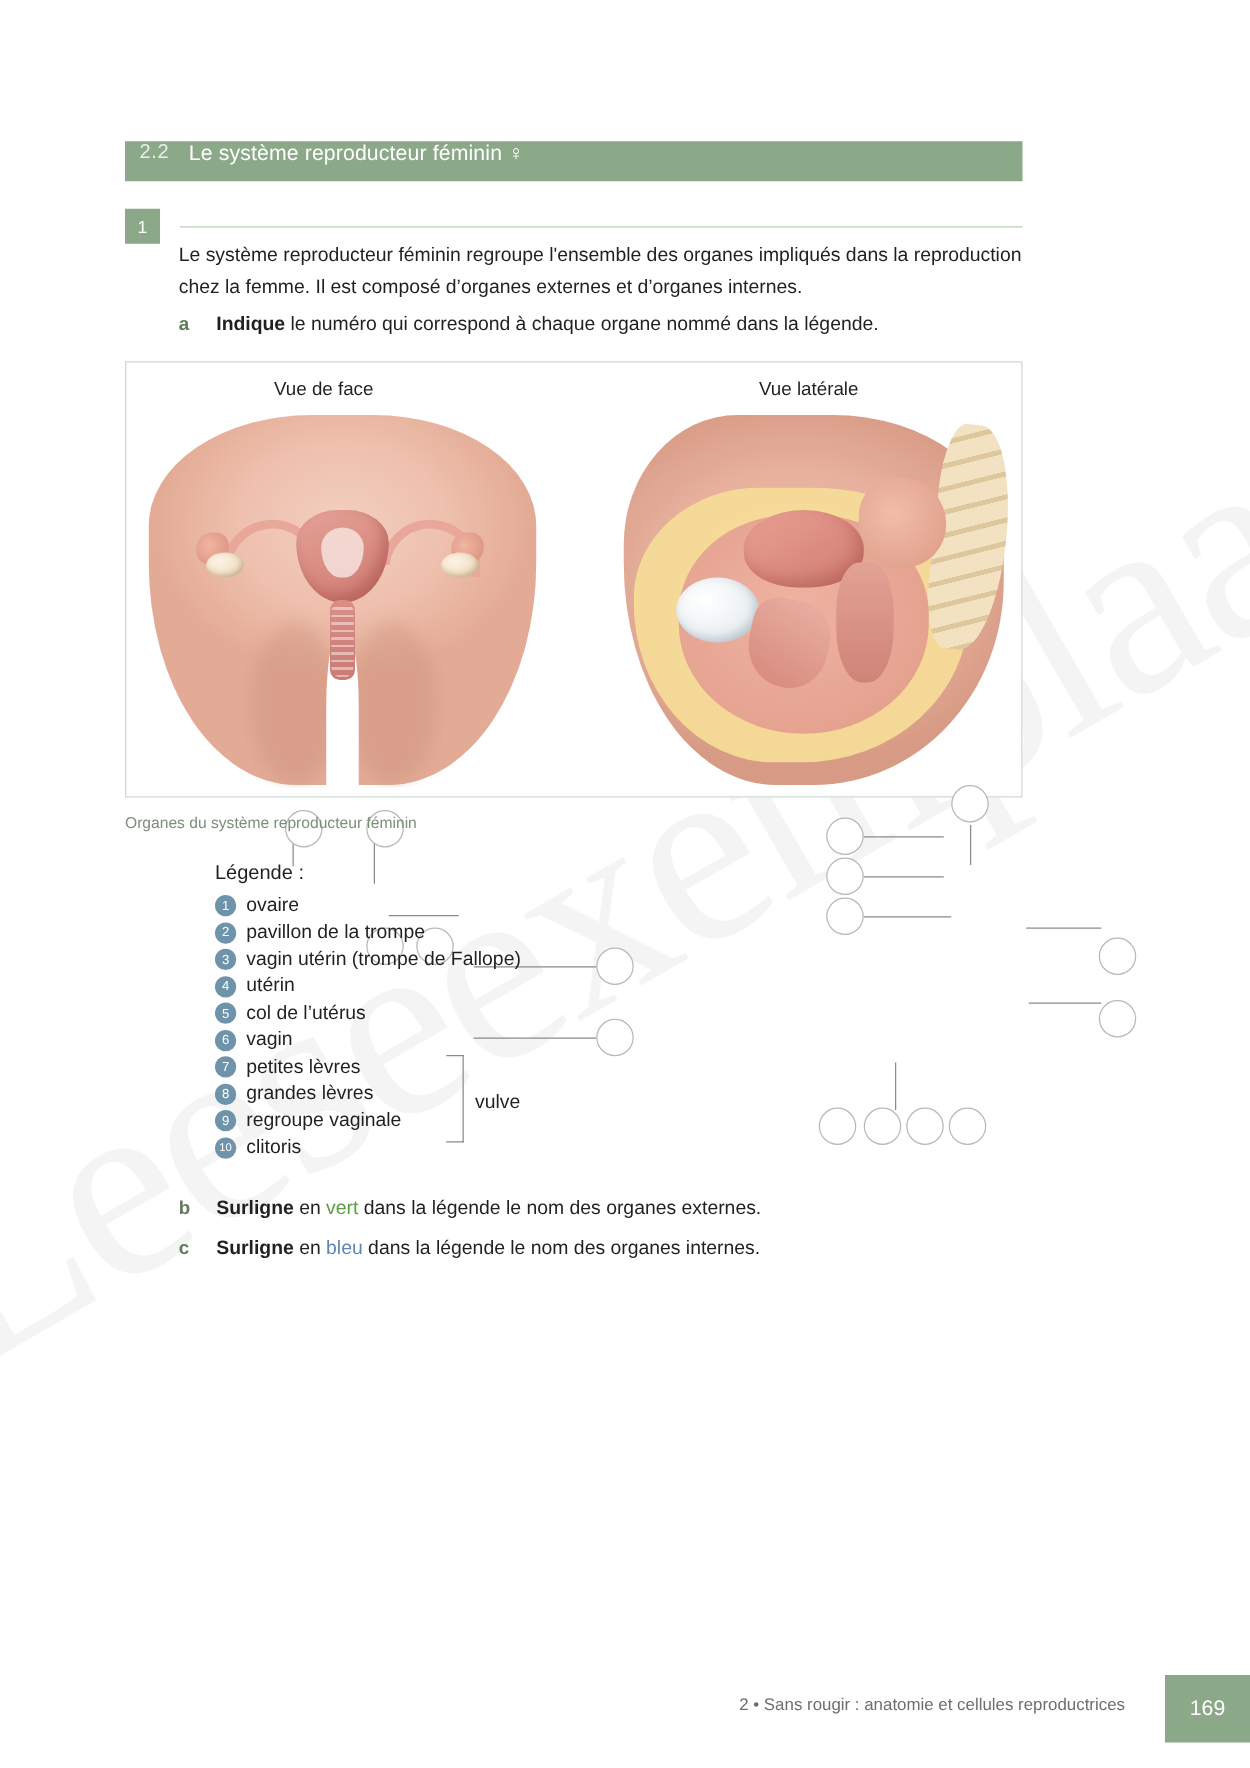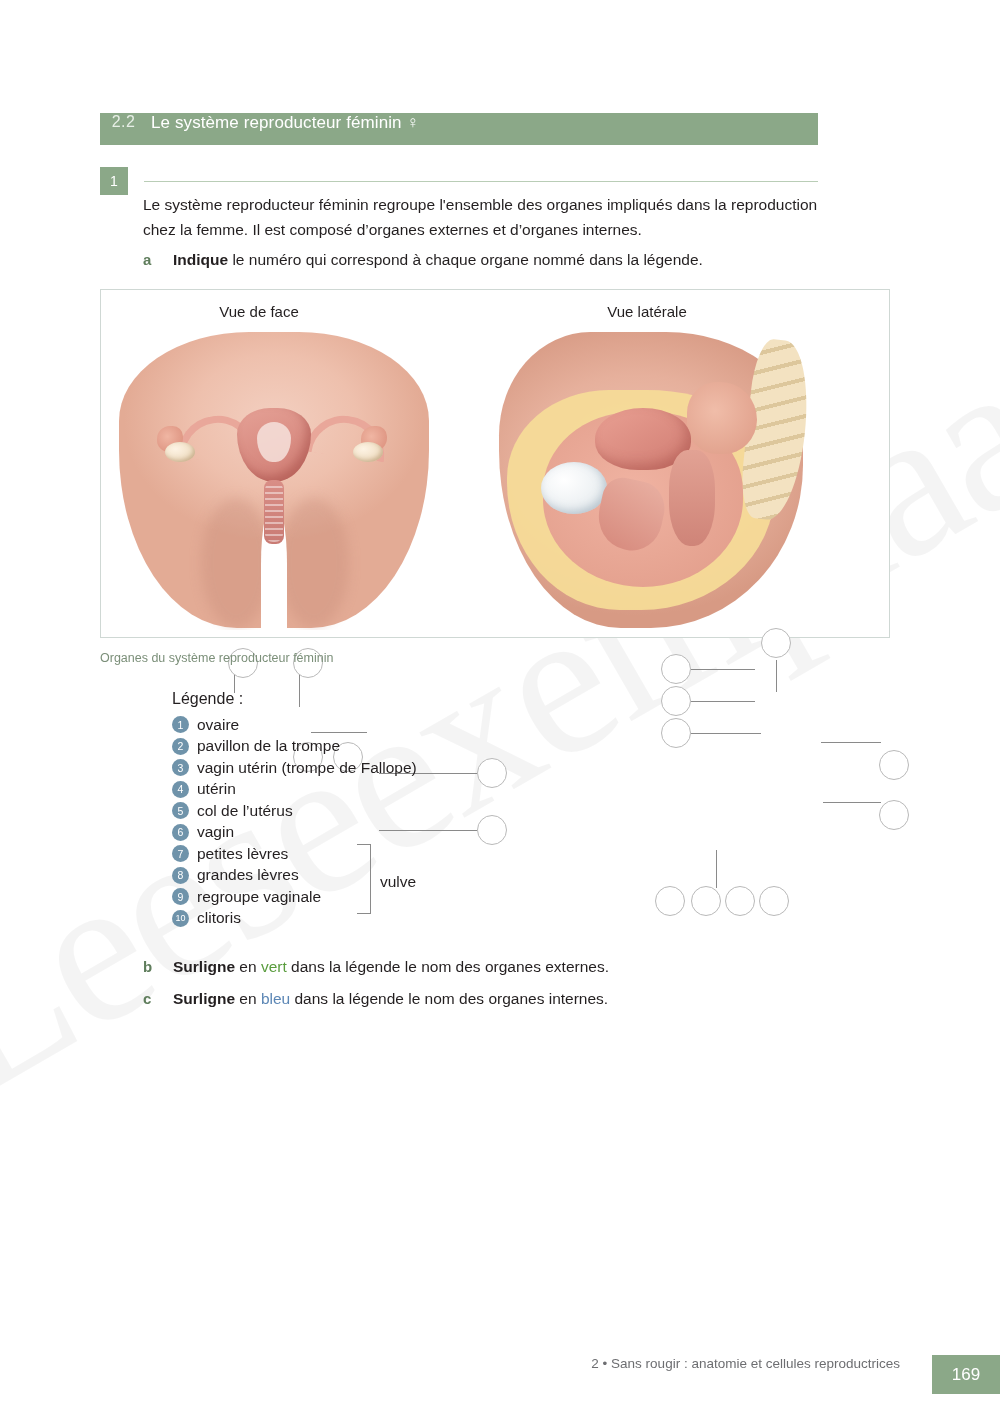--- a/index.html
+++ b/index.html
@@ -125,21 +125,21 @@
   .qb { left: 143px; top: 955px; }
   .qc { left: 143px; top: 987px; }
   .green-word { color: #5a9c3e; }
   .blue-word { color: #5b86b5; }
 
   
   .figure-box {
     position: absolute;
     left: 100px;
     top: 289px;
-    width: 790px;
+    width: 718px;
     height: 349px;
     border: 1px solid #cfd8d4;
     background: #ffffff;
     box-sizing: border-box;
   }
   .fig-caption-top {
     position: absolute;
     top: 13px;
     font-size: 15px;
     color: #231f20;
@@ -440,21 +440,21 @@
     right: 100px;
     bottom: 43px;
     font-size: 13.5px;
     color: #6d6e71;
   }
   .footer-page {
     position: absolute;
     right: 0;
     bottom: 20px;
     width: 68px;
-    height: 39px;
+    height: 54px;
     background: #8ba888;
     color: #ffffff;
     font-size: 17px;
     display: flex;
     align-items: center;
     justify-content: center;
   }
 </style>
 </head>
 <body>

